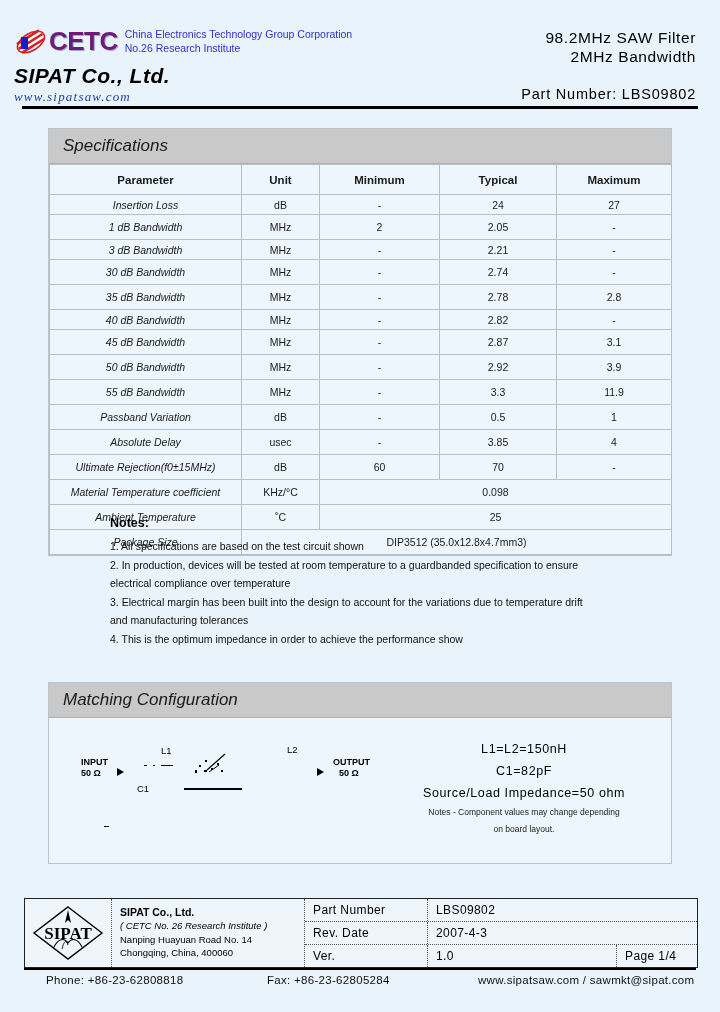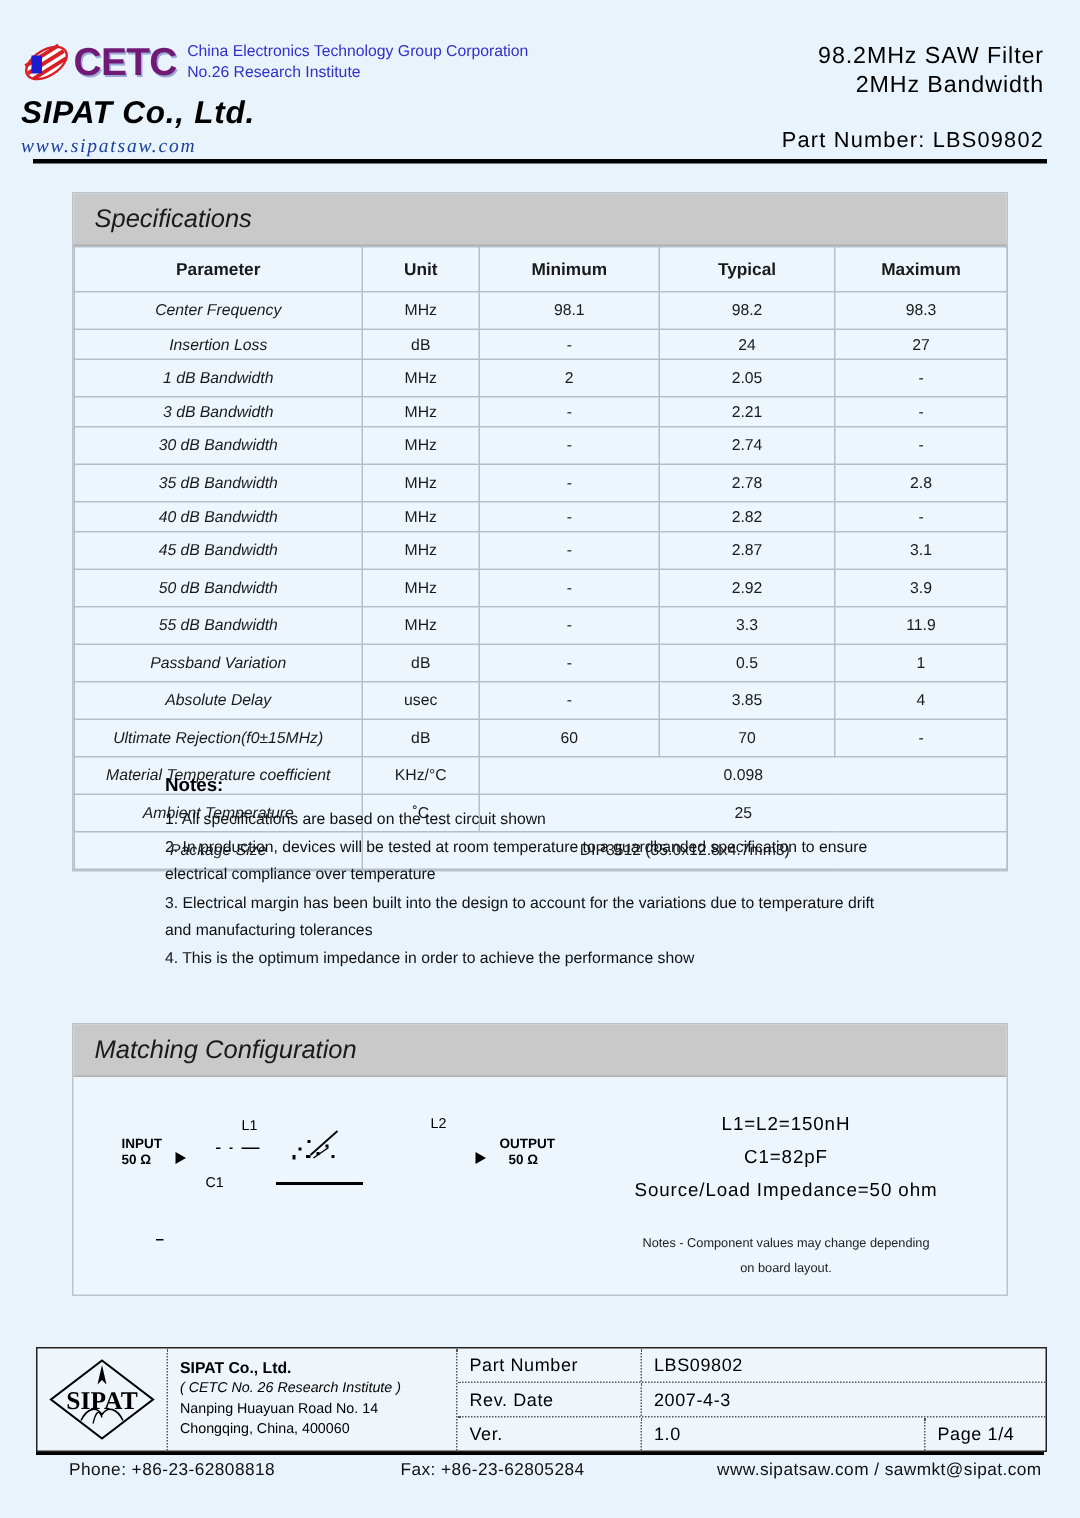--- a/index.html
+++ b/index.html
@@ -227,21 +227,21 @@
   }
   .mr-line {
     font-size: 12.5px;
     line-height: 22px;
     letter-spacing: 0.6px;
     white-space: nowrap;
   }
   .mr-note {
     font-size: 8.5px;
     line-height: 17px;
-    margin-top: 16px;
+    margin-top: 0;
     color: #222;
   }
 
   
   .footer-box {
     position: absolute;
     left: 24px; top: 898px;
     width: 672px;
     height: 68px;
     border: 1px solid #222;
@@ -384,27 +384,20 @@
     <thead>
       <tr>
         <th>Parameter</th>
         <th>Unit</th>
         <th>Minimum</th>
         <th>Typical</th>
         <th>Maximum</th>
       </tr>
     </thead>
     <tbody id="spec-body">
-        <tr class="r-tall">
-          <td class="param">Center Frequency</td>
-          <td>MHz</td>
-          <td>98.1</td>
-          <td>98.2</td>
-          <td>98.3</td>
-        </tr>
         <tr class="r-short">
           <td class="param">Insertion Loss</td>
           <td>dB</td>
           <td>-</td>
           <td>24</td>
           <td>27</td>
         </tr>
         <tr class="r-tall">
           <td class="param">1 dB Bandwidth</td>
           <td>MHz</td>

